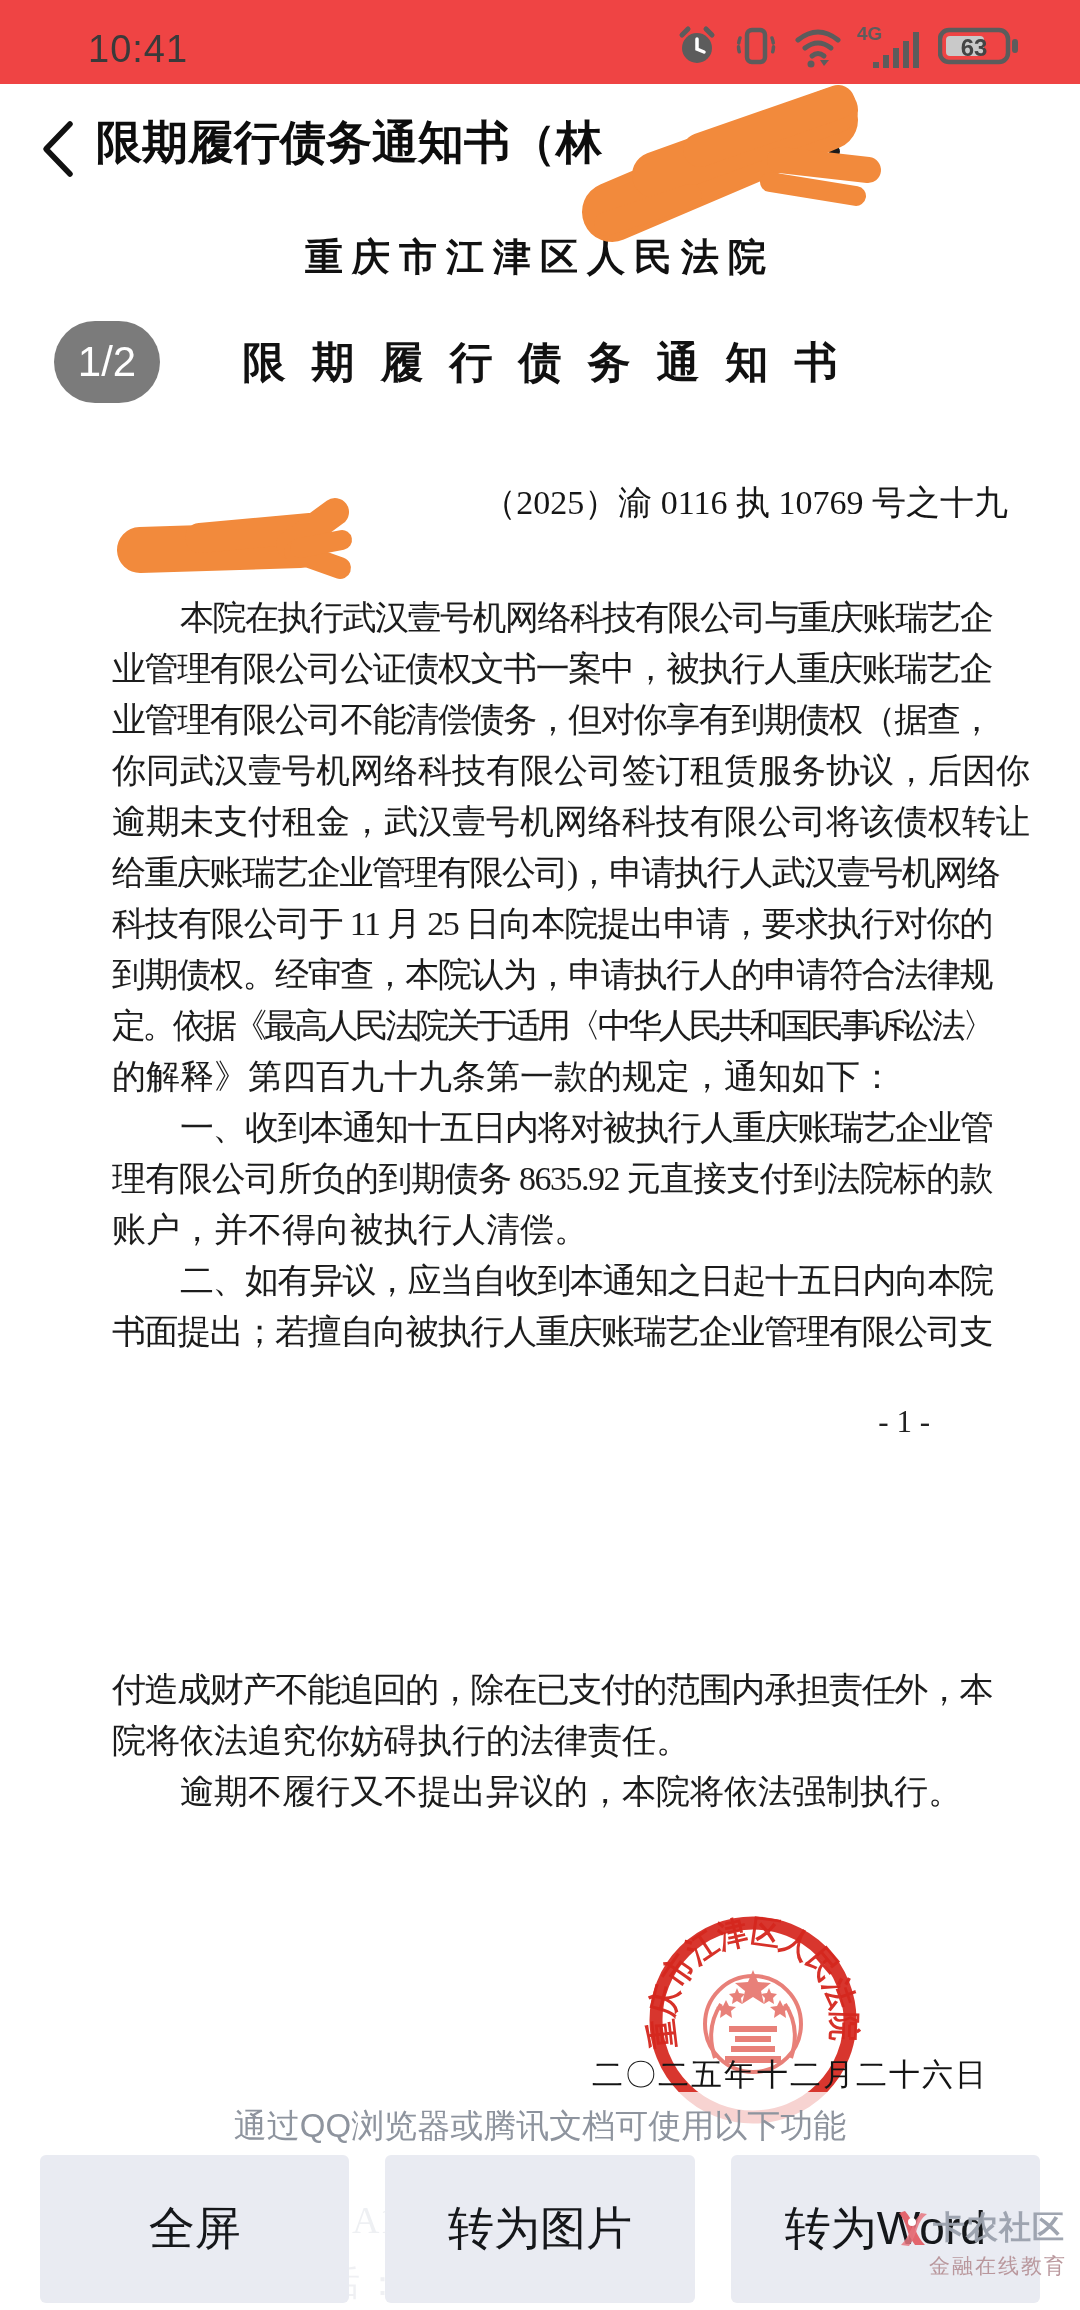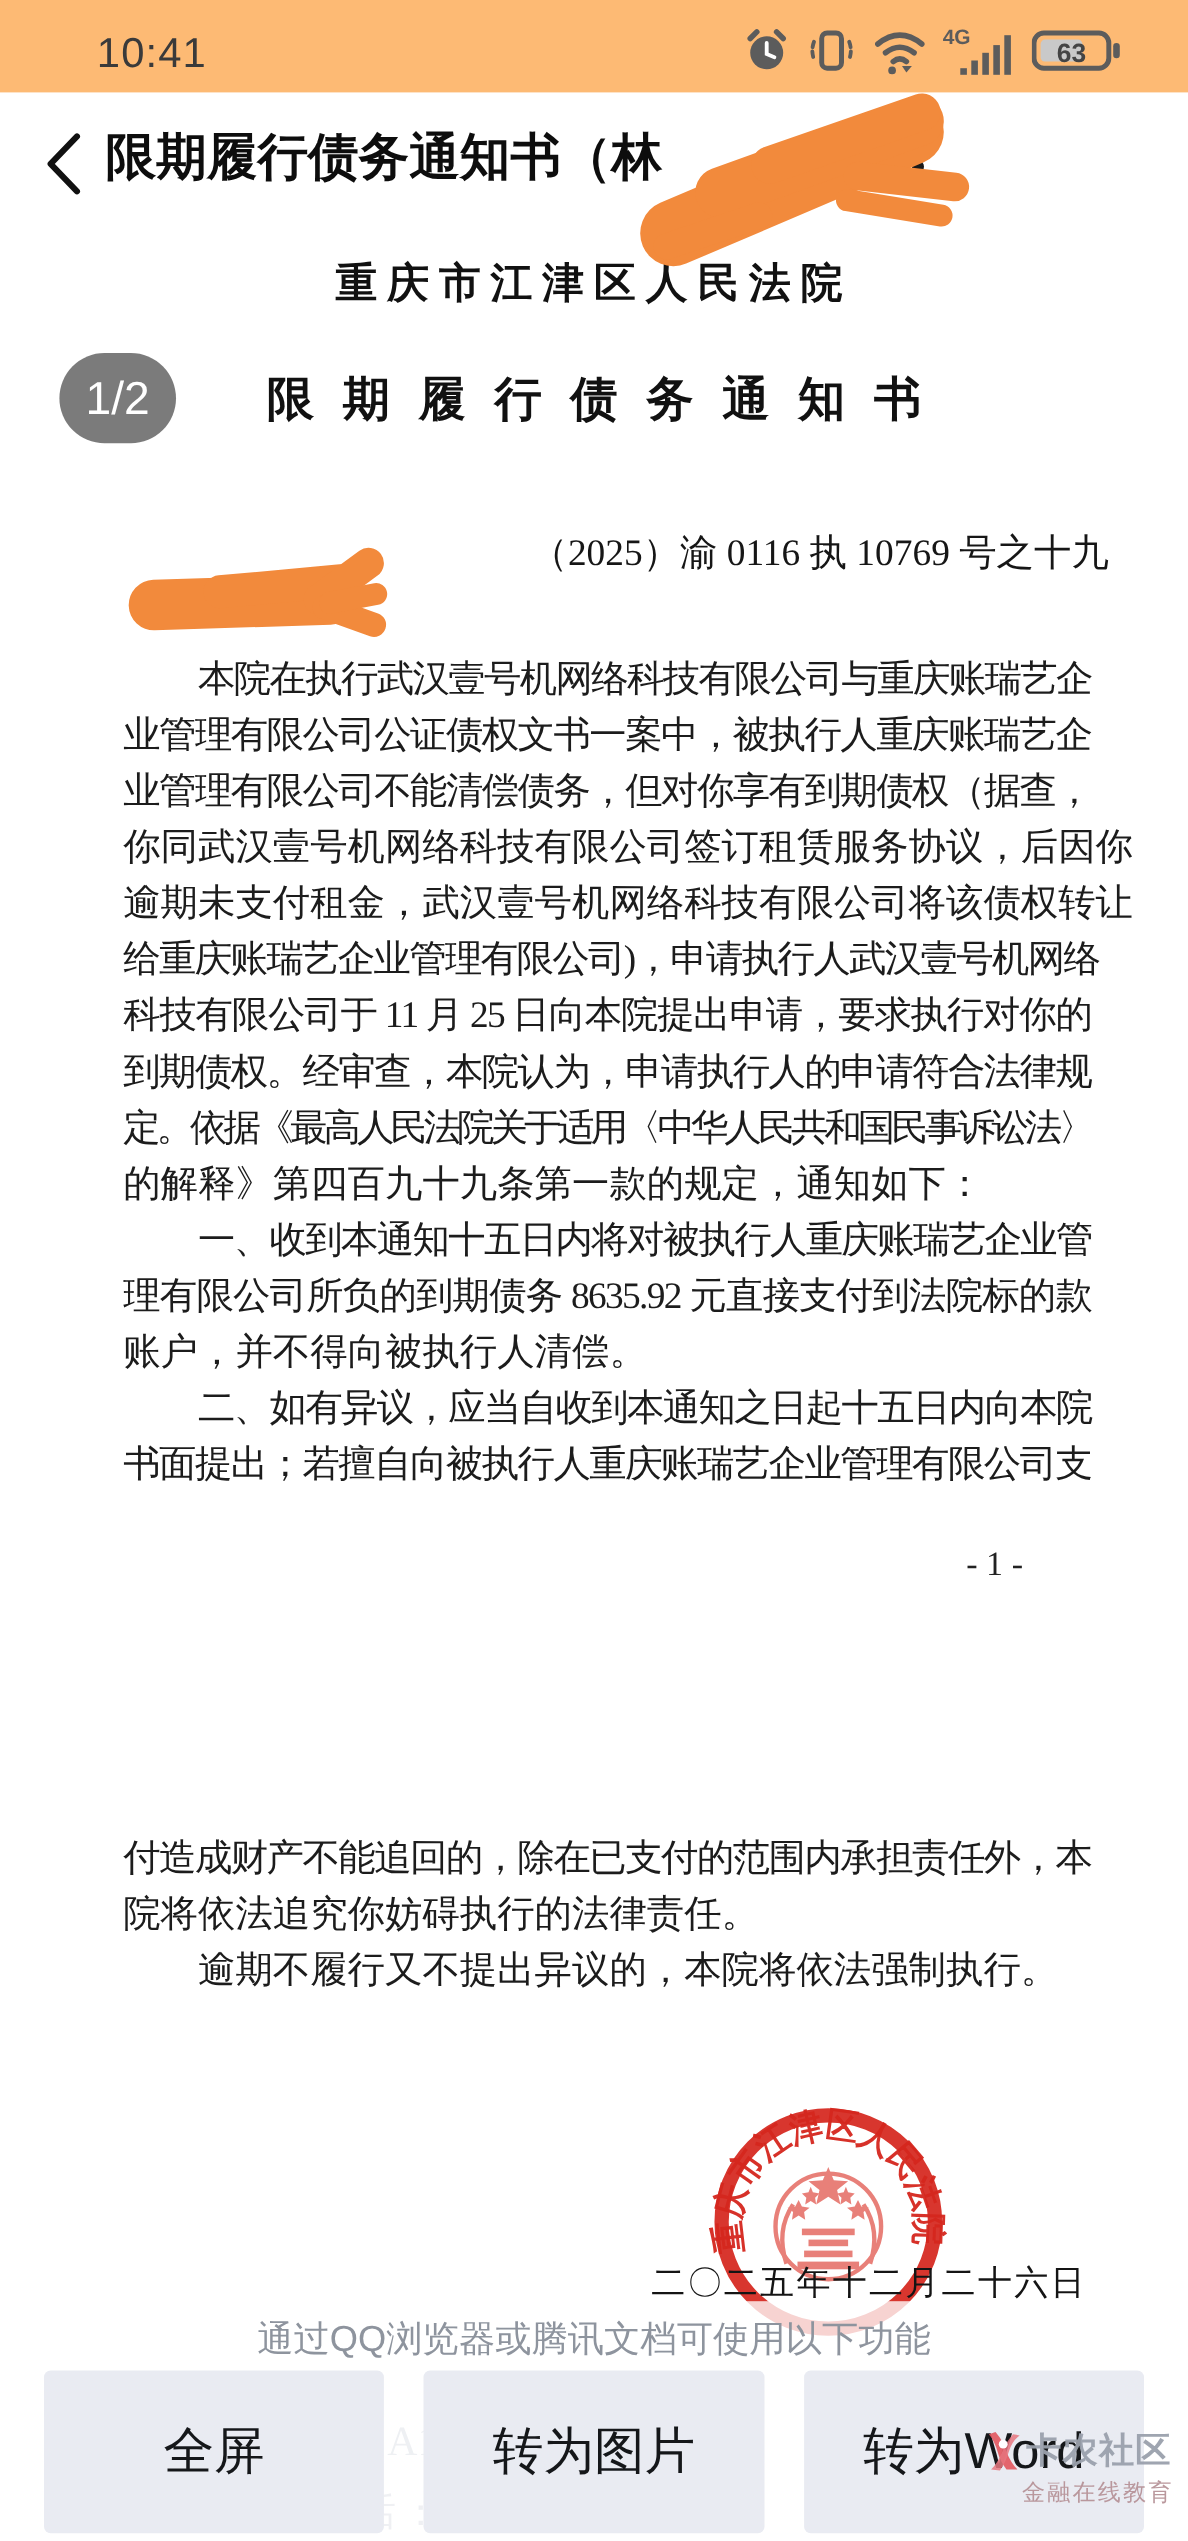--- a/index.html
+++ b/index.html
@@ -1,20 +1,20 @@
 <!DOCTYPE html>
 <html><head>
 <meta charset="utf-8">
 <style>
   html,body{margin:0;padding:0;background:#fff;}
   .screen{position:relative;width:1080px;height:2310px;background:#ffffff;overflow:hidden;
           font-family:"Liberation Sans","DejaVu Sans",sans-serif;}
 
   
-  .statusbar{position:absolute;top:0;left:0;width:1080px;height:84px;background:#fdba74;z-index:30;}
+  .statusbar{position:absolute;top:0;left:0;width:1080px;height:84px;background:#ef4444;z-index:30;}
   .time{position:absolute;left:88px;top:28px;font-size:38px;font-weight:500;color:#3a3a3a;letter-spacing:1px;}
   .sicons{position:absolute;right:58px;top:22px;height:48px;display:flex;align-items:center;gap:13px;}
 
   
   .appheader{position:absolute;top:96px;left:0;width:870px;height:110px;background:#fff;z-index:25;}
   .backchev{position:absolute;left:38px;top:22px;}
   .apptitle{position:absolute;left:96px;top:16px;width:880px;display:flex;align-items:flex-end;
             font-size:46px;font-weight:600;color:#0d0d0d;white-space:nowrap;overflow:hidden;}
   .titlegap{display:inline-block;width:148px;}
   .menudots{position:absolute;right:30px;top:50px;display:flex;gap:13px;}

